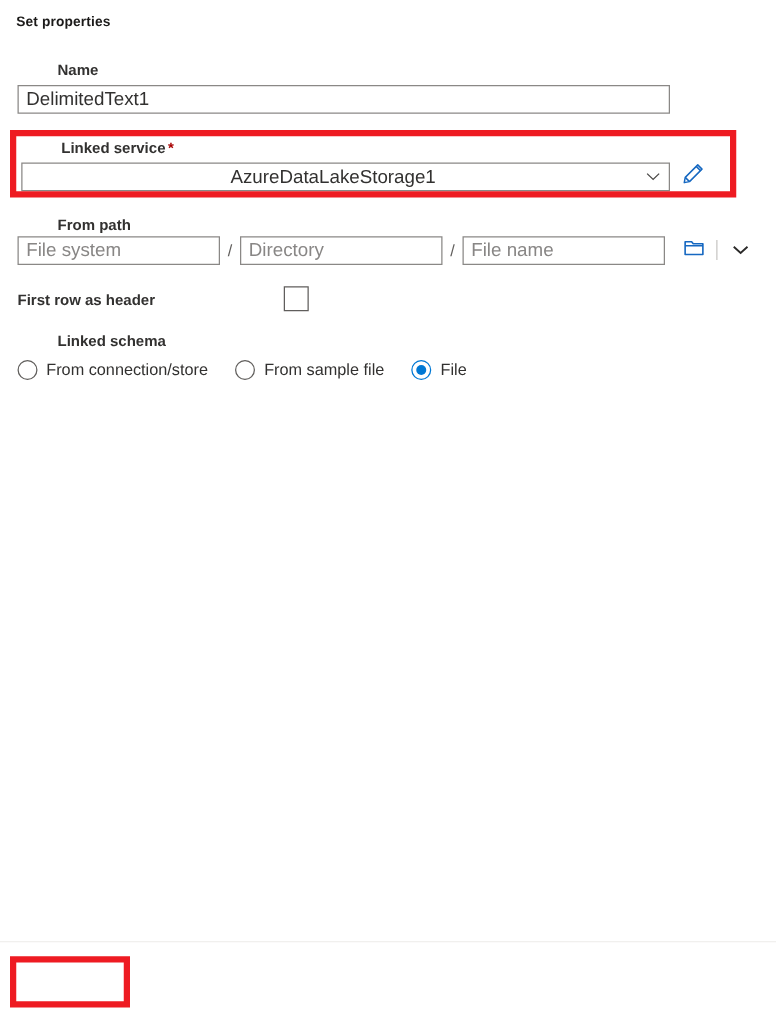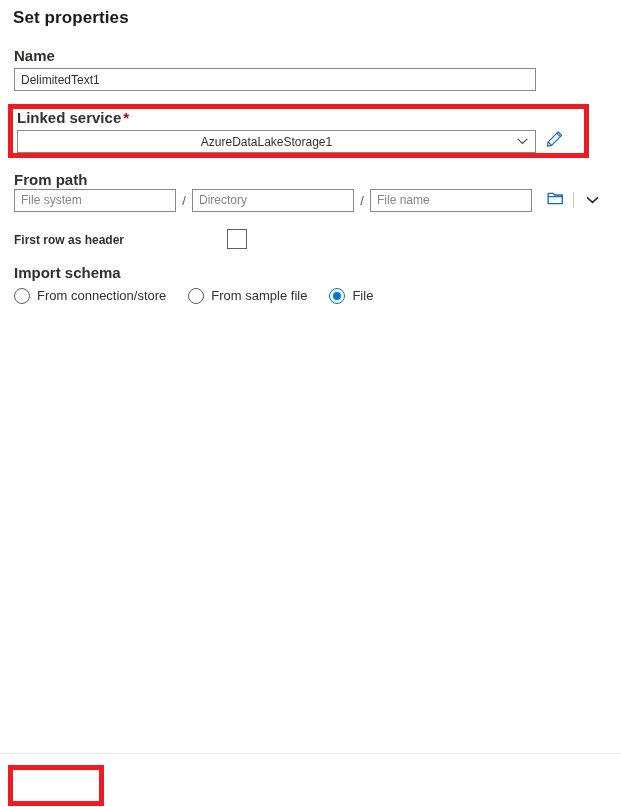--- a/index.html
+++ b/index.html
@@ -19,45 +19,46 @@
     position: absolute;
     inset: 0;
     background: #ffffff;
   }
 
   
   .page-title {
     position: absolute;
     left: 13px;
     top: 6px;
-    font-size: 17px;
+    font-size: 11px;
     font-weight: 600;
     letter-spacing: 0.1px;
     color: #1b1a19;
     line-height: 24px;
   }
 
   
   .field-label {
-    font-size: 15px;
+    font-size: 12px;
     font-weight: 600;
     color: #323130;
     line-height: 16px;
+    margin-left: 32px;
   }
   .req-star {
     color: #a80000;
     font-weight: 600;
     margin-left: 2px;
   }
   .textbox {
     box-sizing: border-box;
     border: 1px solid #8a8886;
     background: #ffffff;
     height: 23px;
-    font-size: 12px;
+    font-size: 15px;
     color: #323130;
     font-family: "Liberation Sans", sans-serif;
     padding: 0 6px;
     line-height: 21px;
     outline: none;
   }
   .textbox::placeholder {
     color: #888685;
     opacity: 1;
   }
@@ -335,21 +336,21 @@
         <svg width="13" height="8" viewBox="0 0 13 8" aria-hidden="true">
           <path d="M1 1.4 L6.5 6.4 L12 1.4" fill="none" stroke="#2b2a29" stroke-width="1.5"></path>
         </svg>
       </button>
     </span>
   </div>
 
   <div class="frh-label">First row as header</div>
   <div class="frh-checkbox"></div>
 
-  <div class="field-label is-label">Import schema</div>
+  <div class="field-label is-label">Linked schema</div>
   <div class="is-row">
     <label class="radio-opt">
       <span class="radio-mark"></span>
       <span class="radio-text">From connection/store</span>
     </label>
     <label class="radio-opt">
       <span class="radio-mark"></span>
       <span class="radio-text">From sample file</span>
     </label>
     <label class="radio-opt checked">

